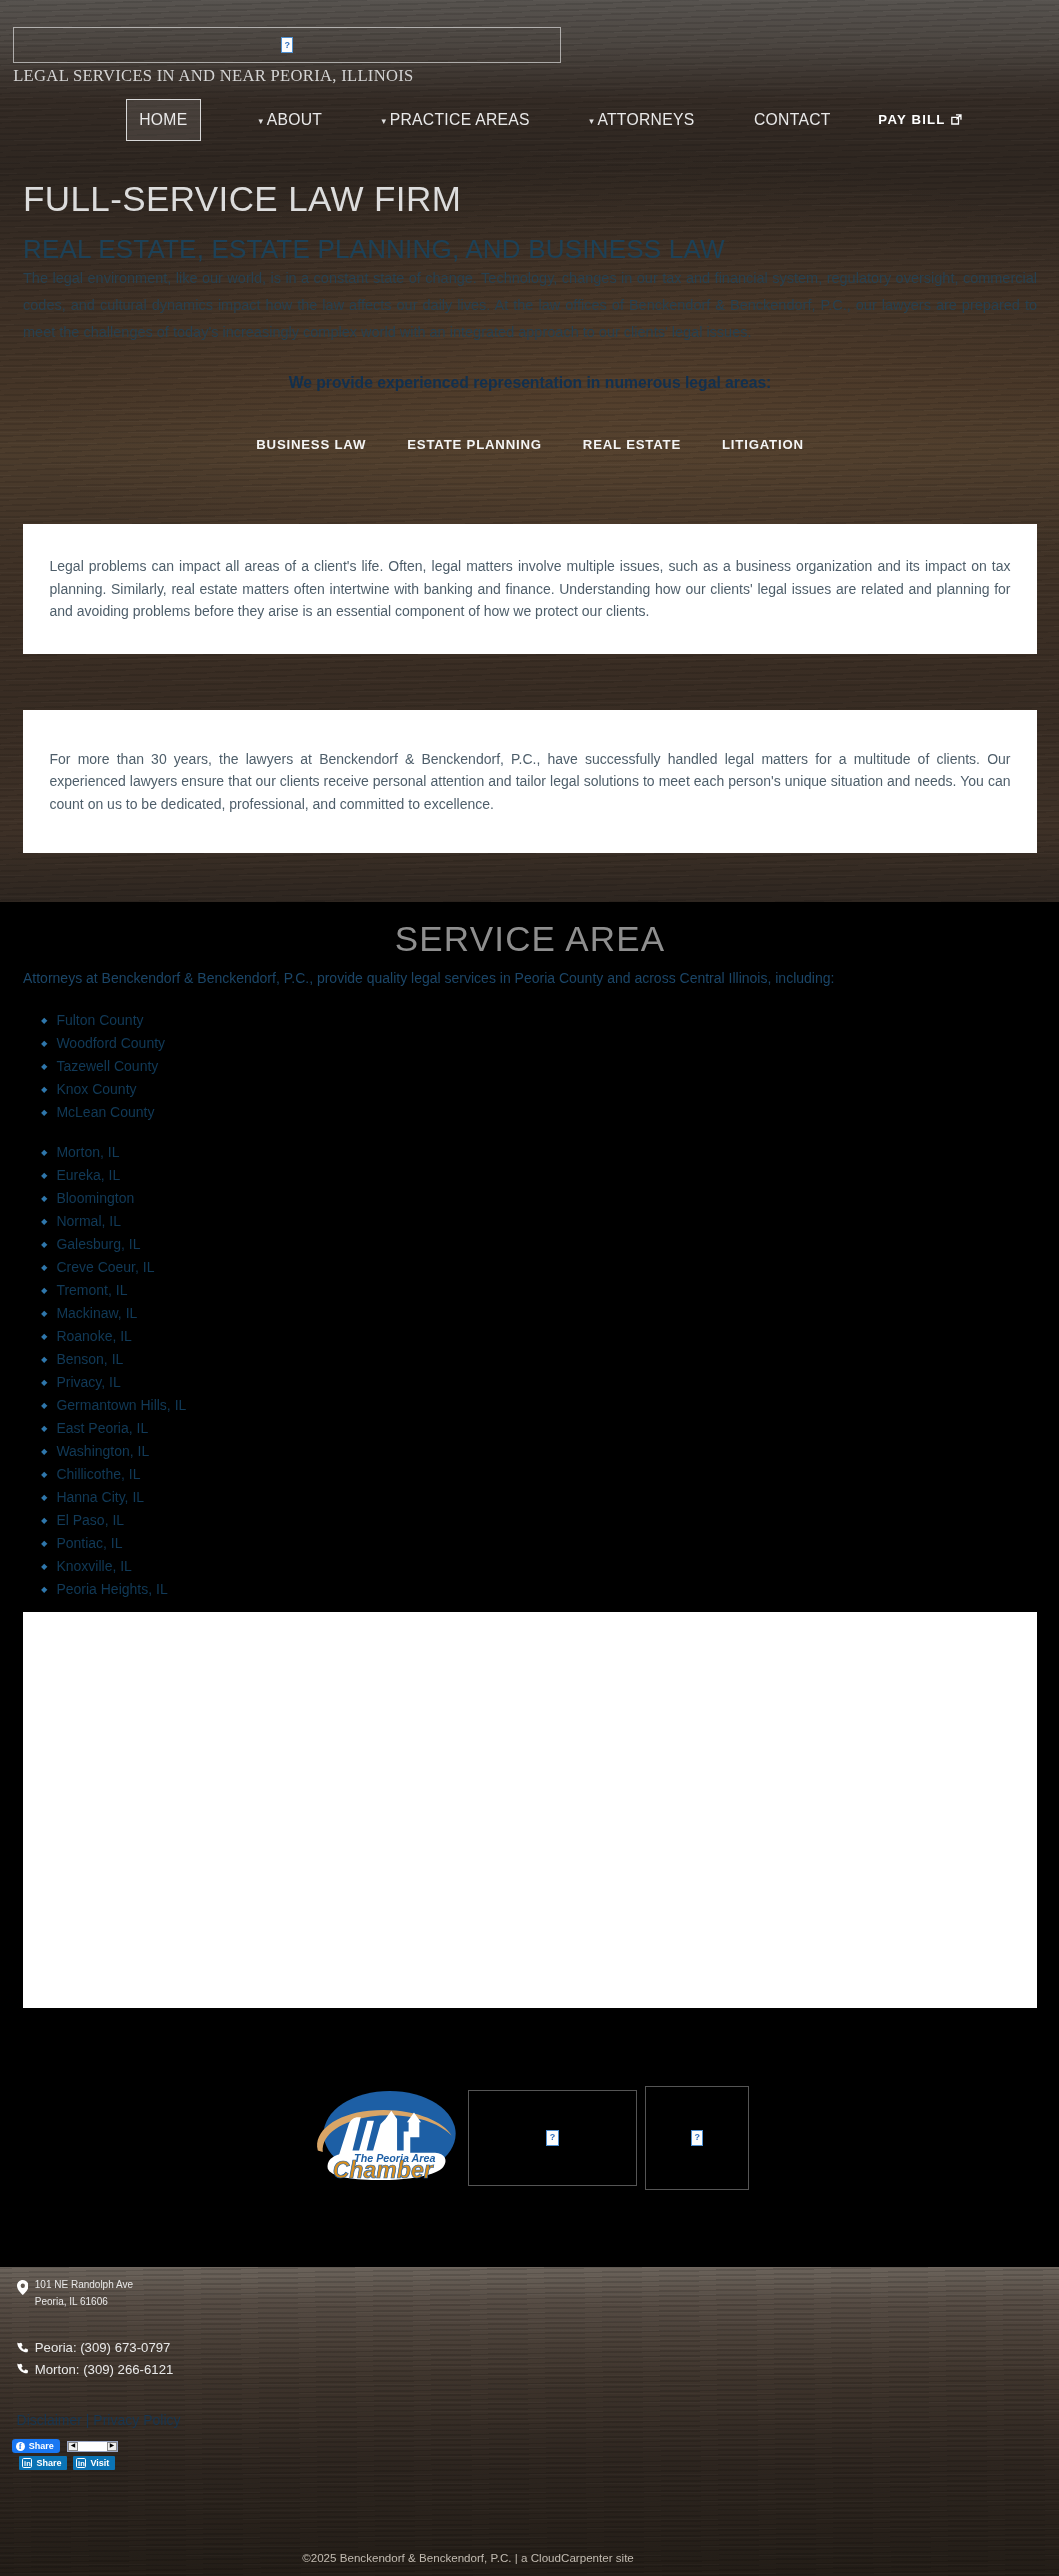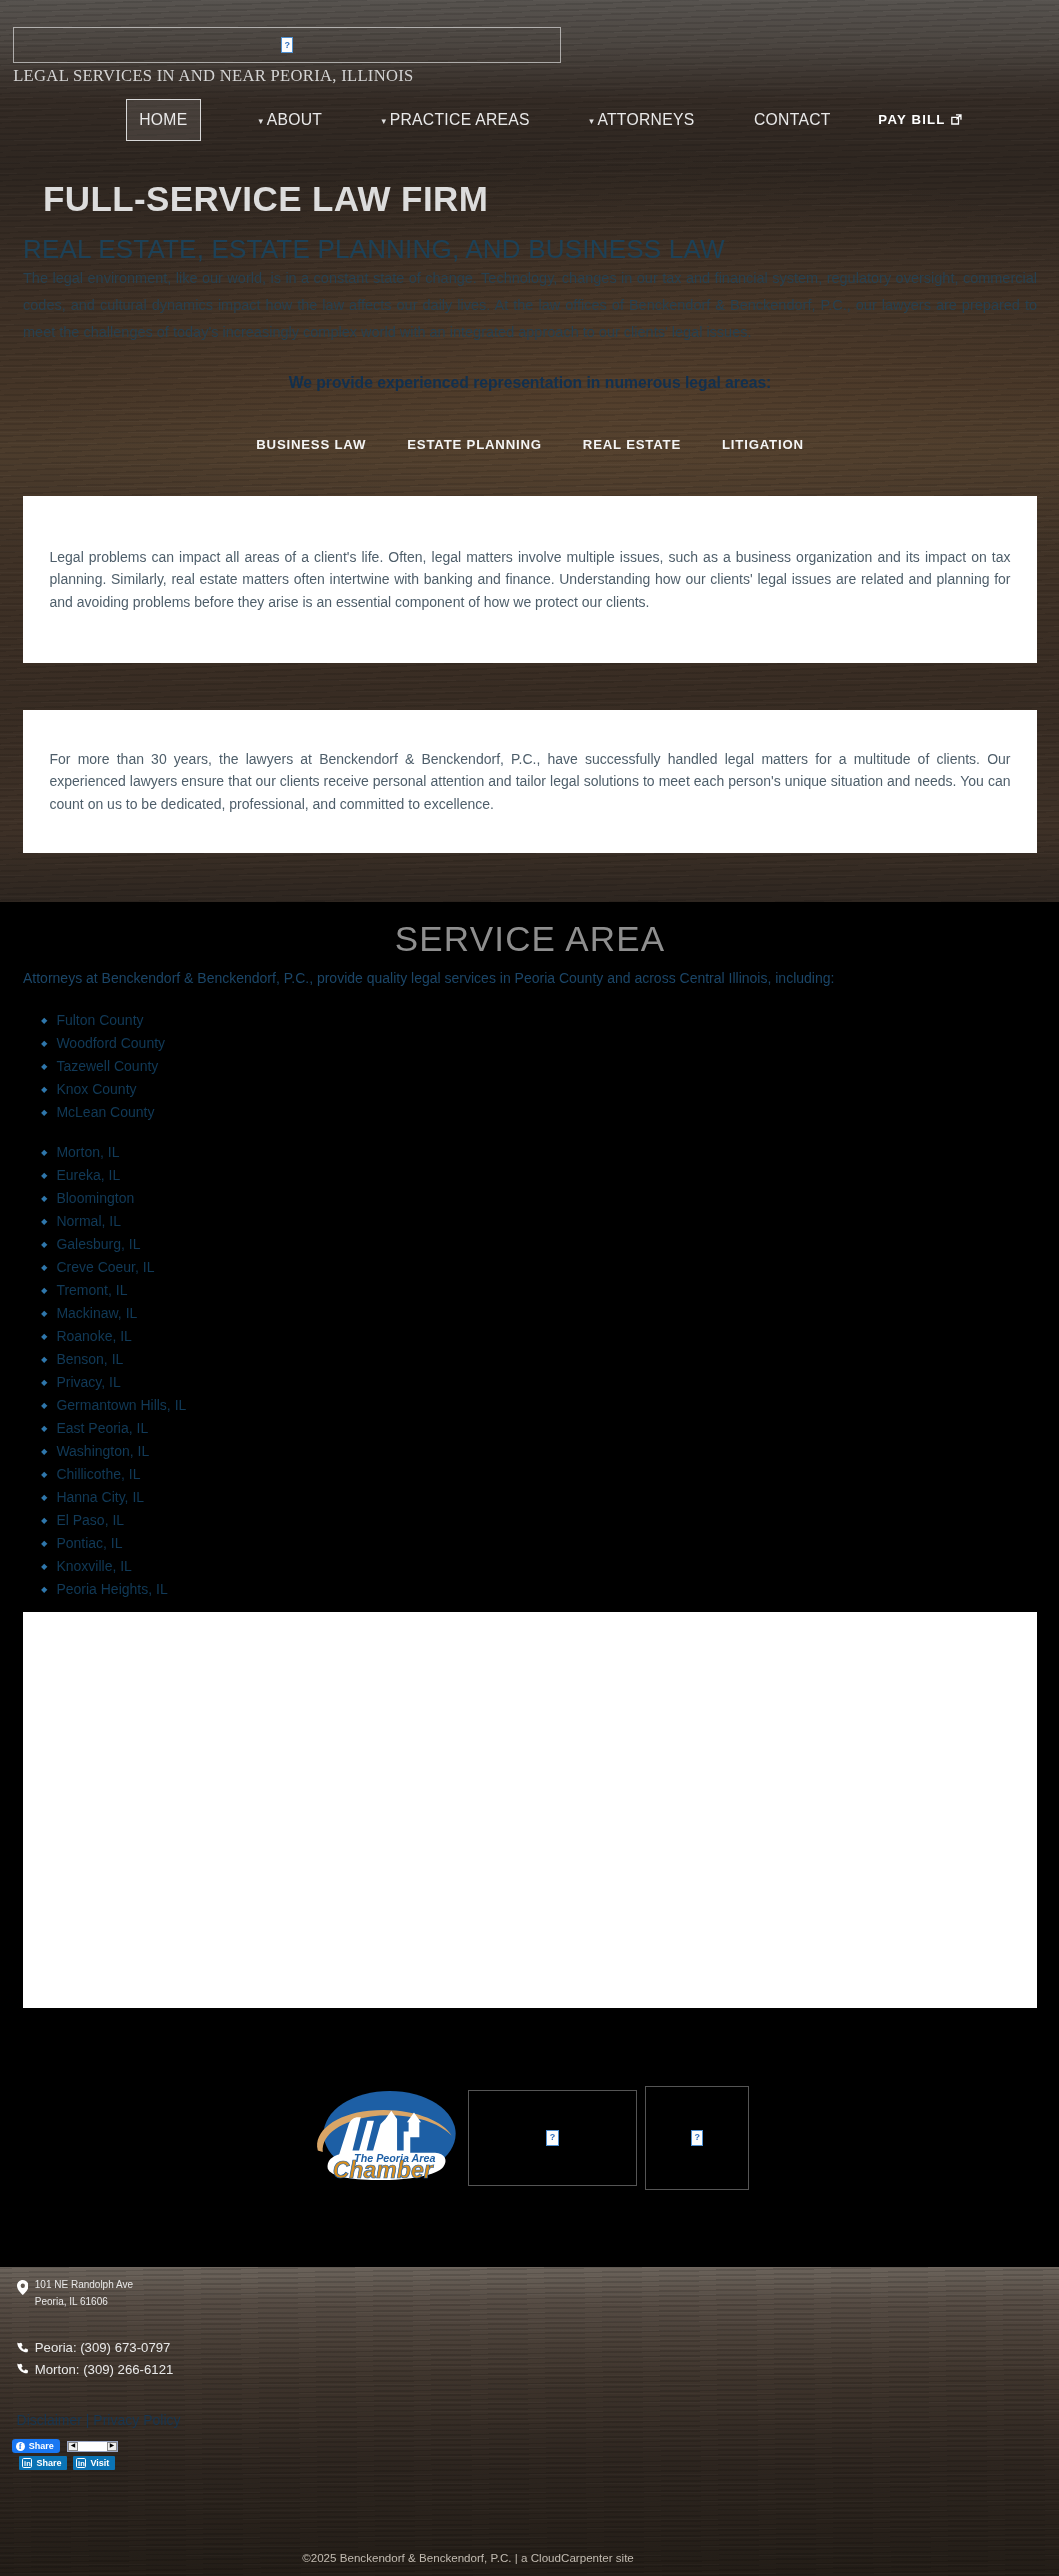--- a/index.html
+++ b/index.html
@@ -59,21 +59,21 @@
   .caret { font-size:9px; color:#e0e0e0; position:relative; top:0.8px; }
   .pay-bill {
     color:#ffffff; font-weight:bold; font-size:13.2px; letter-spacing:1.2px;
     display:flex; align-items:center; gap:5.8px; cursor:pointer; margin-left:18px;
   }
   .ext-icon { width:10.8px; height:10.8px; display:inline-block; }
 
   
   .hero-title {
     position:absolute; left:23px; top:179px;
-    font-size:35px; font-weight:700; color:#dcdcdc; letter-spacing:0.4px;margin-left:20px;
+    font-size:35px; font-weight:400; color:#dcdcdc; letter-spacing:0.4px;
   }
   .hero-sub {
     position:absolute; left:23px; top:234px;
     font-size:26px; font-weight:400; color:#1d4157; letter-spacing:0.2px;
   }
   .hero-para {
     position:absolute; left:23px; top:265px; width:1014px;
     font-size:14.5px; line-height:27px; color:#27404f; text-align:justify;
   }
   .areas-intro {
@@ -84,21 +84,21 @@
     position:absolute; left:0; top:437px; width:1060px;
     display:flex; justify-content:center; gap:41px;
   }
   .area-link {
     color:#f4f4f4; font-weight:bold; font-size:13.2px; letter-spacing:0.8px; cursor:pointer;
   }
   .card {
     position:absolute; left:23px; width:1014px; background:#ffffff;
     display:flex; align-items:center; padding:0 26.5px;
   }
-  .card1 { top:496px; height:167px; }
+  .card1 { top:524px; height:130px; }
   .card2 { top:710px; height:143px; }
   .card p { font-size:14px; line-height:22.4px; color:#4e5e6a; text-align:justify; width:100%; }
 
   
   .sa-title {
     padding-top:16.6px; text-align:center;
     font-size:35px; font-weight:400; color:#8e8e8e; letter-spacing:1.2px;
   }
   .sa-intro { margin:11.6px 23px 0; font-size:14px; color:#1b4668; }
   ul.sa-list { list-style:none; margin-top:22.4px; }

